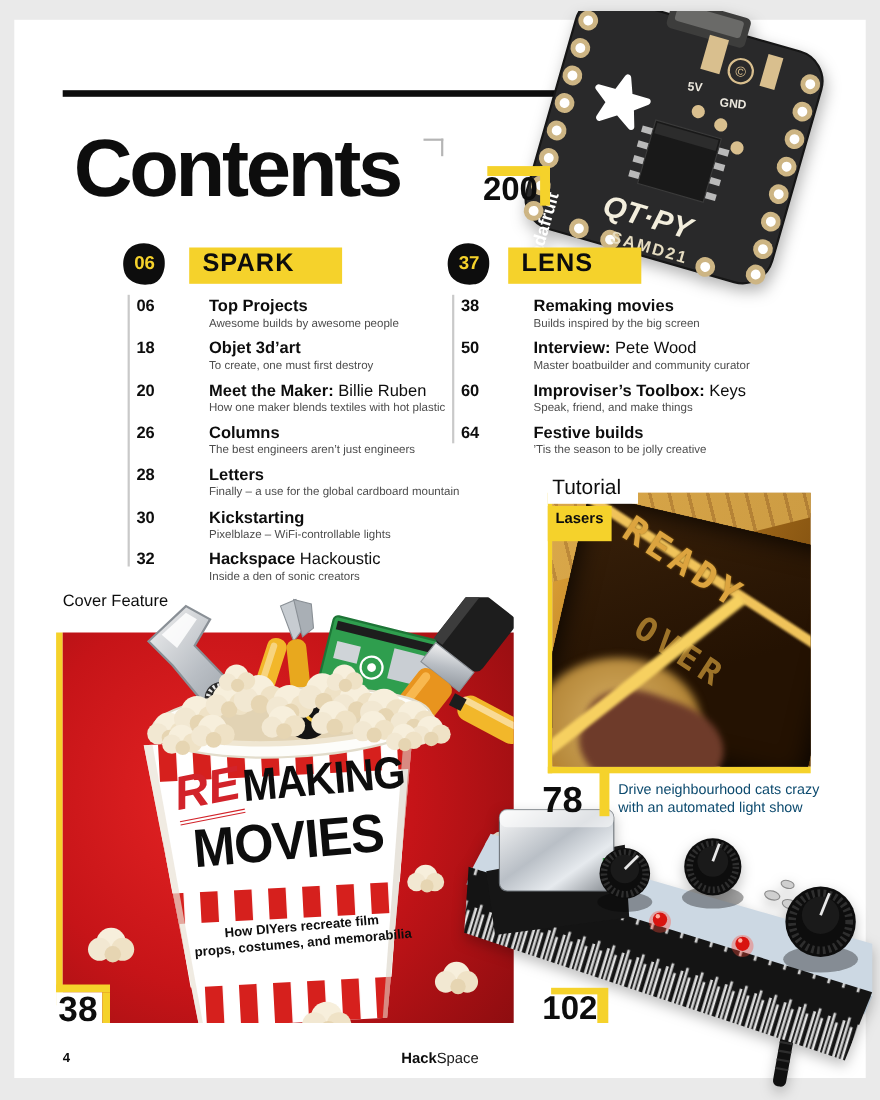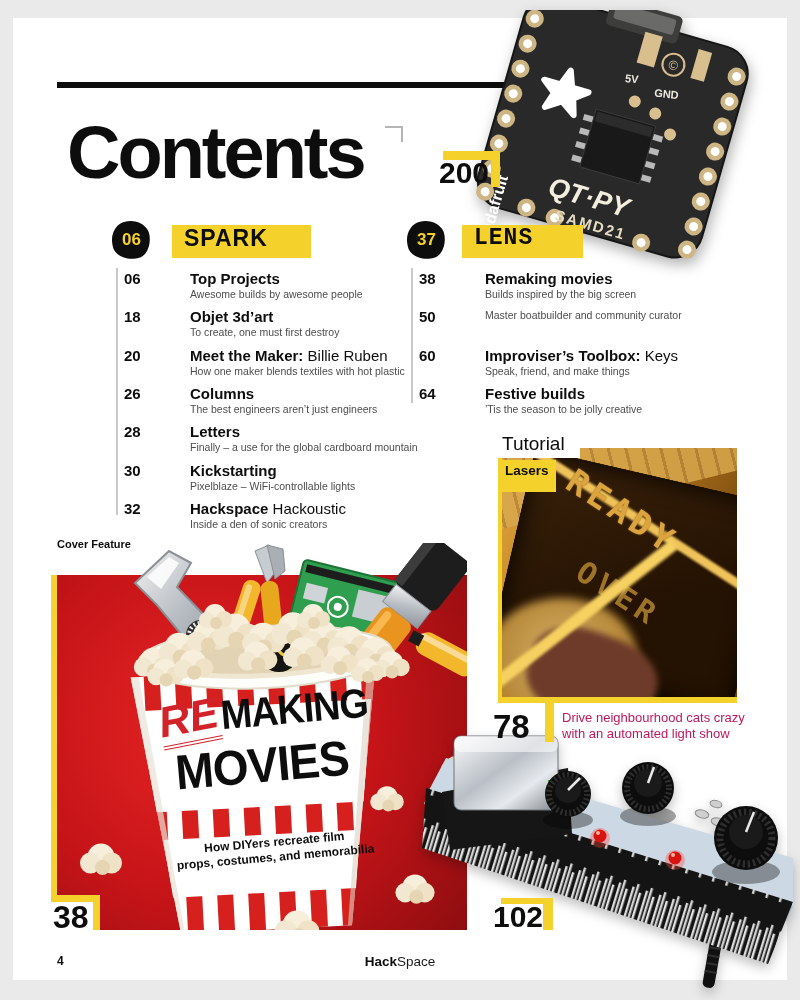--- a/index.html
+++ b/index.html
@@ -51,25 +51,25 @@
   .screen-word1{position:absolute;left:58px;top:44px;transform:rotate(33deg);
                 font-family:"DejaVu Sans Mono",monospace;font-weight:bold;font-size:33px;letter-spacing:5px;
                 color:#dca43f;text-shadow:0 0 2px #8a6318;}
   .screen-word2{position:absolute;left:70px;top:128px;transform:rotate(33deg);
                 font-family:"DejaVu Sans Mono",monospace;font-weight:bold;font-size:30px;letter-spacing:5px;
                 color:#bc8c33;opacity:.8;}
   .tut-tag{left:485px;top:412px;background:#ffffff;width:82px;height:28px;z-index:3;
            font-weight:normal;font-size:19px;line-height:28px;padding-left:4px;box-sizing:border-box;}
   .laser-tag{left:485px;top:442px;background:#f5d22b;width:58px;height:32px;z-index:3;
              font-weight:bold;font-size:13.5px;line-height:21px;padding-left:7px;box-sizing:border-box;}
-  .tut-caption{left:549px;top:692px;font-size:13px;color:#be185d;line-height:16px;white-space:nowrap;}
+  .tut-caption{left:549px;top:692px;font-size:13px;color:#0c4a6e;line-height:16px;white-space:nowrap;}
 
   
   .cover-wrap{left:44px;top:545px;width:412px;height:380px;z-index:2;}
-  .cover-heading{position:absolute;left:0px;top:-25px;font-size:11px;font-weight:bold;z-index:2;}
+  .cover-heading{position:absolute;left:0px;top:-25px;font-size:15px;font-weight:normal;z-index:2;}
   .cover-yellowbar{position:absolute;left:-6px;top:12px;width:6px;height:339px;background:#f5d22b;}
   .cover-red{position:absolute;left:0px;top:12px;width:410px;height:355px;overflow:hidden;z-index:1;
              background:radial-gradient(circle at 35% 42%,#e62424 0%,#c61418 52%,#8e0d10 100%);}
   .cover-tools{position:absolute;left:60px;top:-20px;width:350px;height:225px;z-index:3;}
   .bucket-text{position:absolute;left:104px;top:126px;z-index:4;transform:rotate(-5deg);white-space:nowrap;}
   .bt-line1{line-height:1;}
   .bt-re{color:#d2232a;font-weight:bold;font-size:43px;font-style:italic;display:inline-block;
          border-bottom:4px double #d2232a;padding-bottom:2px;transform:rotate(-6deg);margin-right:2px;}
   .bt-making{font-weight:bold;font-size:41px;display:inline-block;transform:scaleX(.92);transform-origin:left;letter-spacing:-1px;}
   .bt-movies{font-weight:bold;font-size:49px;line-height:1;letter-spacing:-1px;display:inline-block;
@@ -244,35 +244,36 @@
       <div class="toc-body">
             <div class="toc-title"><span class="tt-b">Hackspace</span><span class="tt-r"> Hackoustic</span></div>
       <div class="toc-sub">Inside a den of sonic creators</div>
           </div>
     </div>
   </div>
 
   <div class="abs blob" style="left:394px;top:203px;">
         <span>37</span>
       </div>
-  <div class="abs sec-label" style="left:449px;top:207px;width:109px;height:33px;font-family:Liberation Mono, monospace;">
+  <div class="abs sec-label" style="left:449px;top:207px;width:109px;height:33px;">
         <span>LENS</span>
       </div>
   <div class="abs vline" style="left:398px;top:250px;height:135px;"></div>
   <div class="abs" style="left:398px;top:252px;width:310px;height:160px;">
     <div class="toc-item" style="top:0px;">
       <span class="toc-num">38</span>
       <div class="toc-body">
             <div class="toc-title"><span class="tt-b">Remaking movies</span><span class="tt-r"></span></div>
       <div class="toc-sub">Builds inspired by the big screen</div>
           </div>
     </div>
     <div class="toc-item" style="top:38px;">
       <span class="toc-num">50</span>
       <div class="toc-body">
+            <div class="toc-title"><span class="tt-b">Interview:</span><span class="tt-r"> Pete Wood</span></div>
       <div class="toc-sub">Master boatbuilder and community curator</div>
           </div>
     </div>
     <div class="toc-item" style="top:77px;">
       <span class="toc-num">60</span>
       <div class="toc-body">
             <div class="toc-title"><span class="tt-b">Improviser’s Toolbox:</span><span class="tt-r"> Keys</span></div>
       <div class="toc-sub">Speak, friend, and make things</div>
           </div>
     </div>

